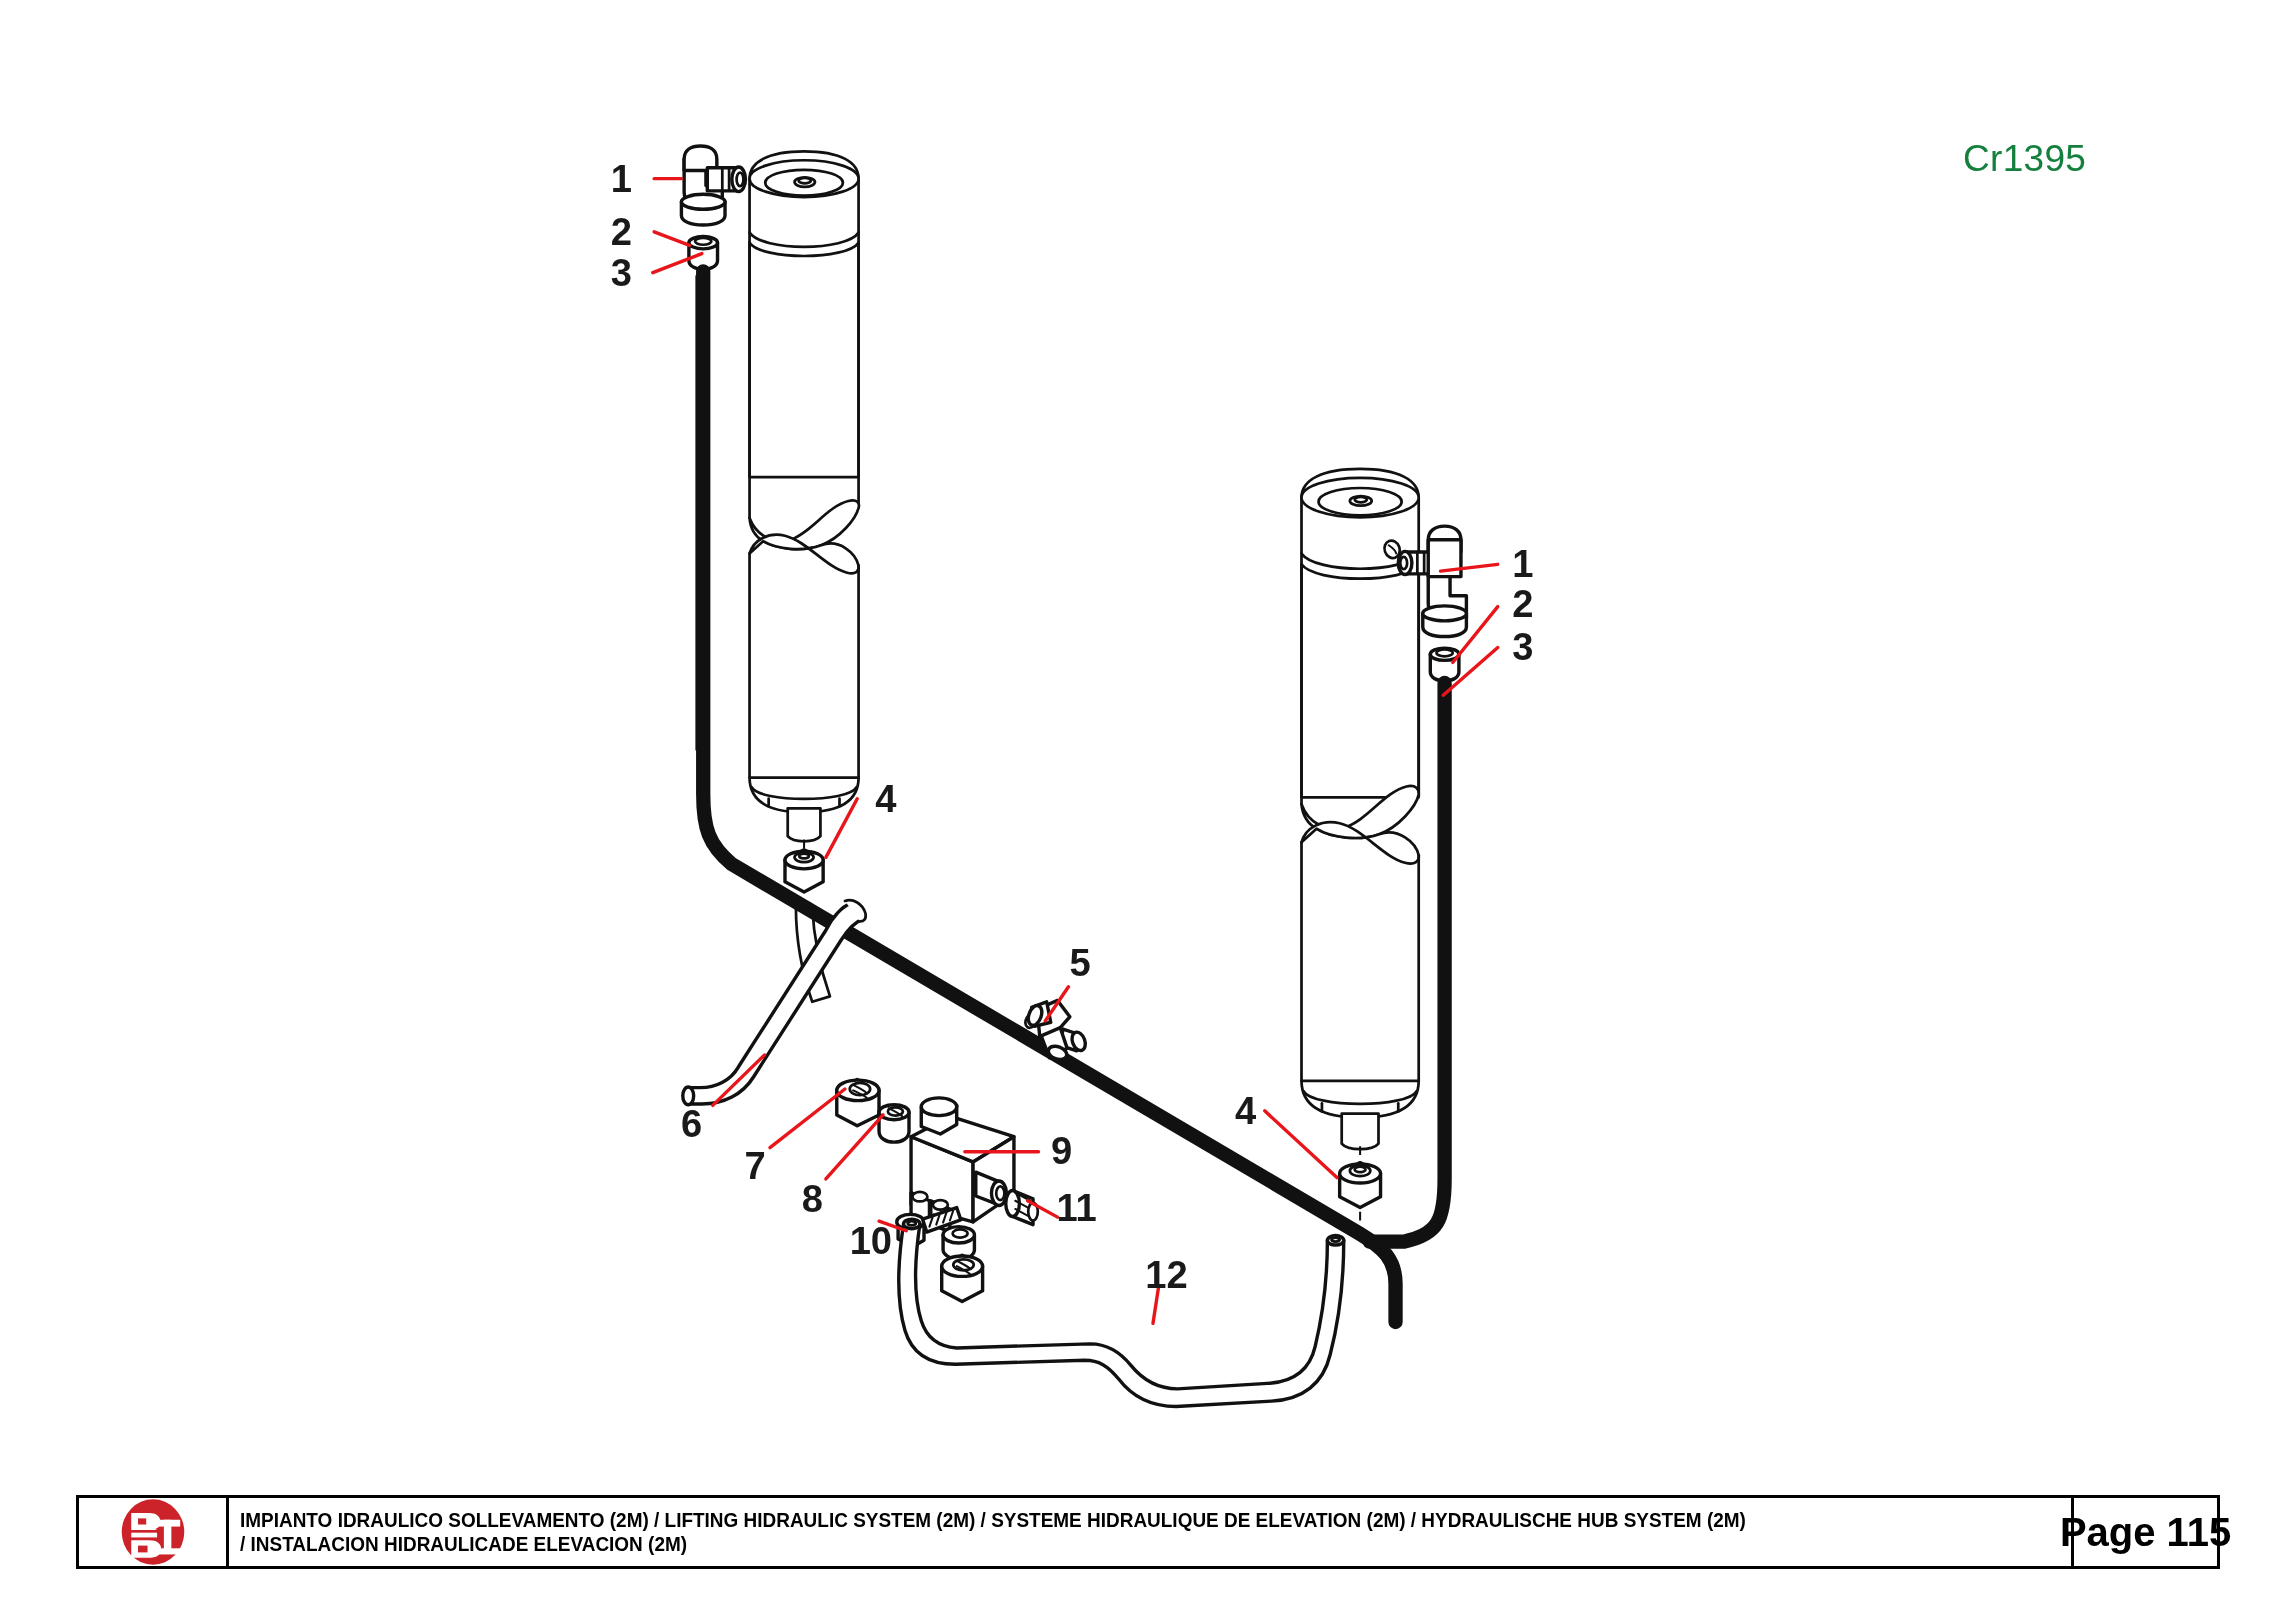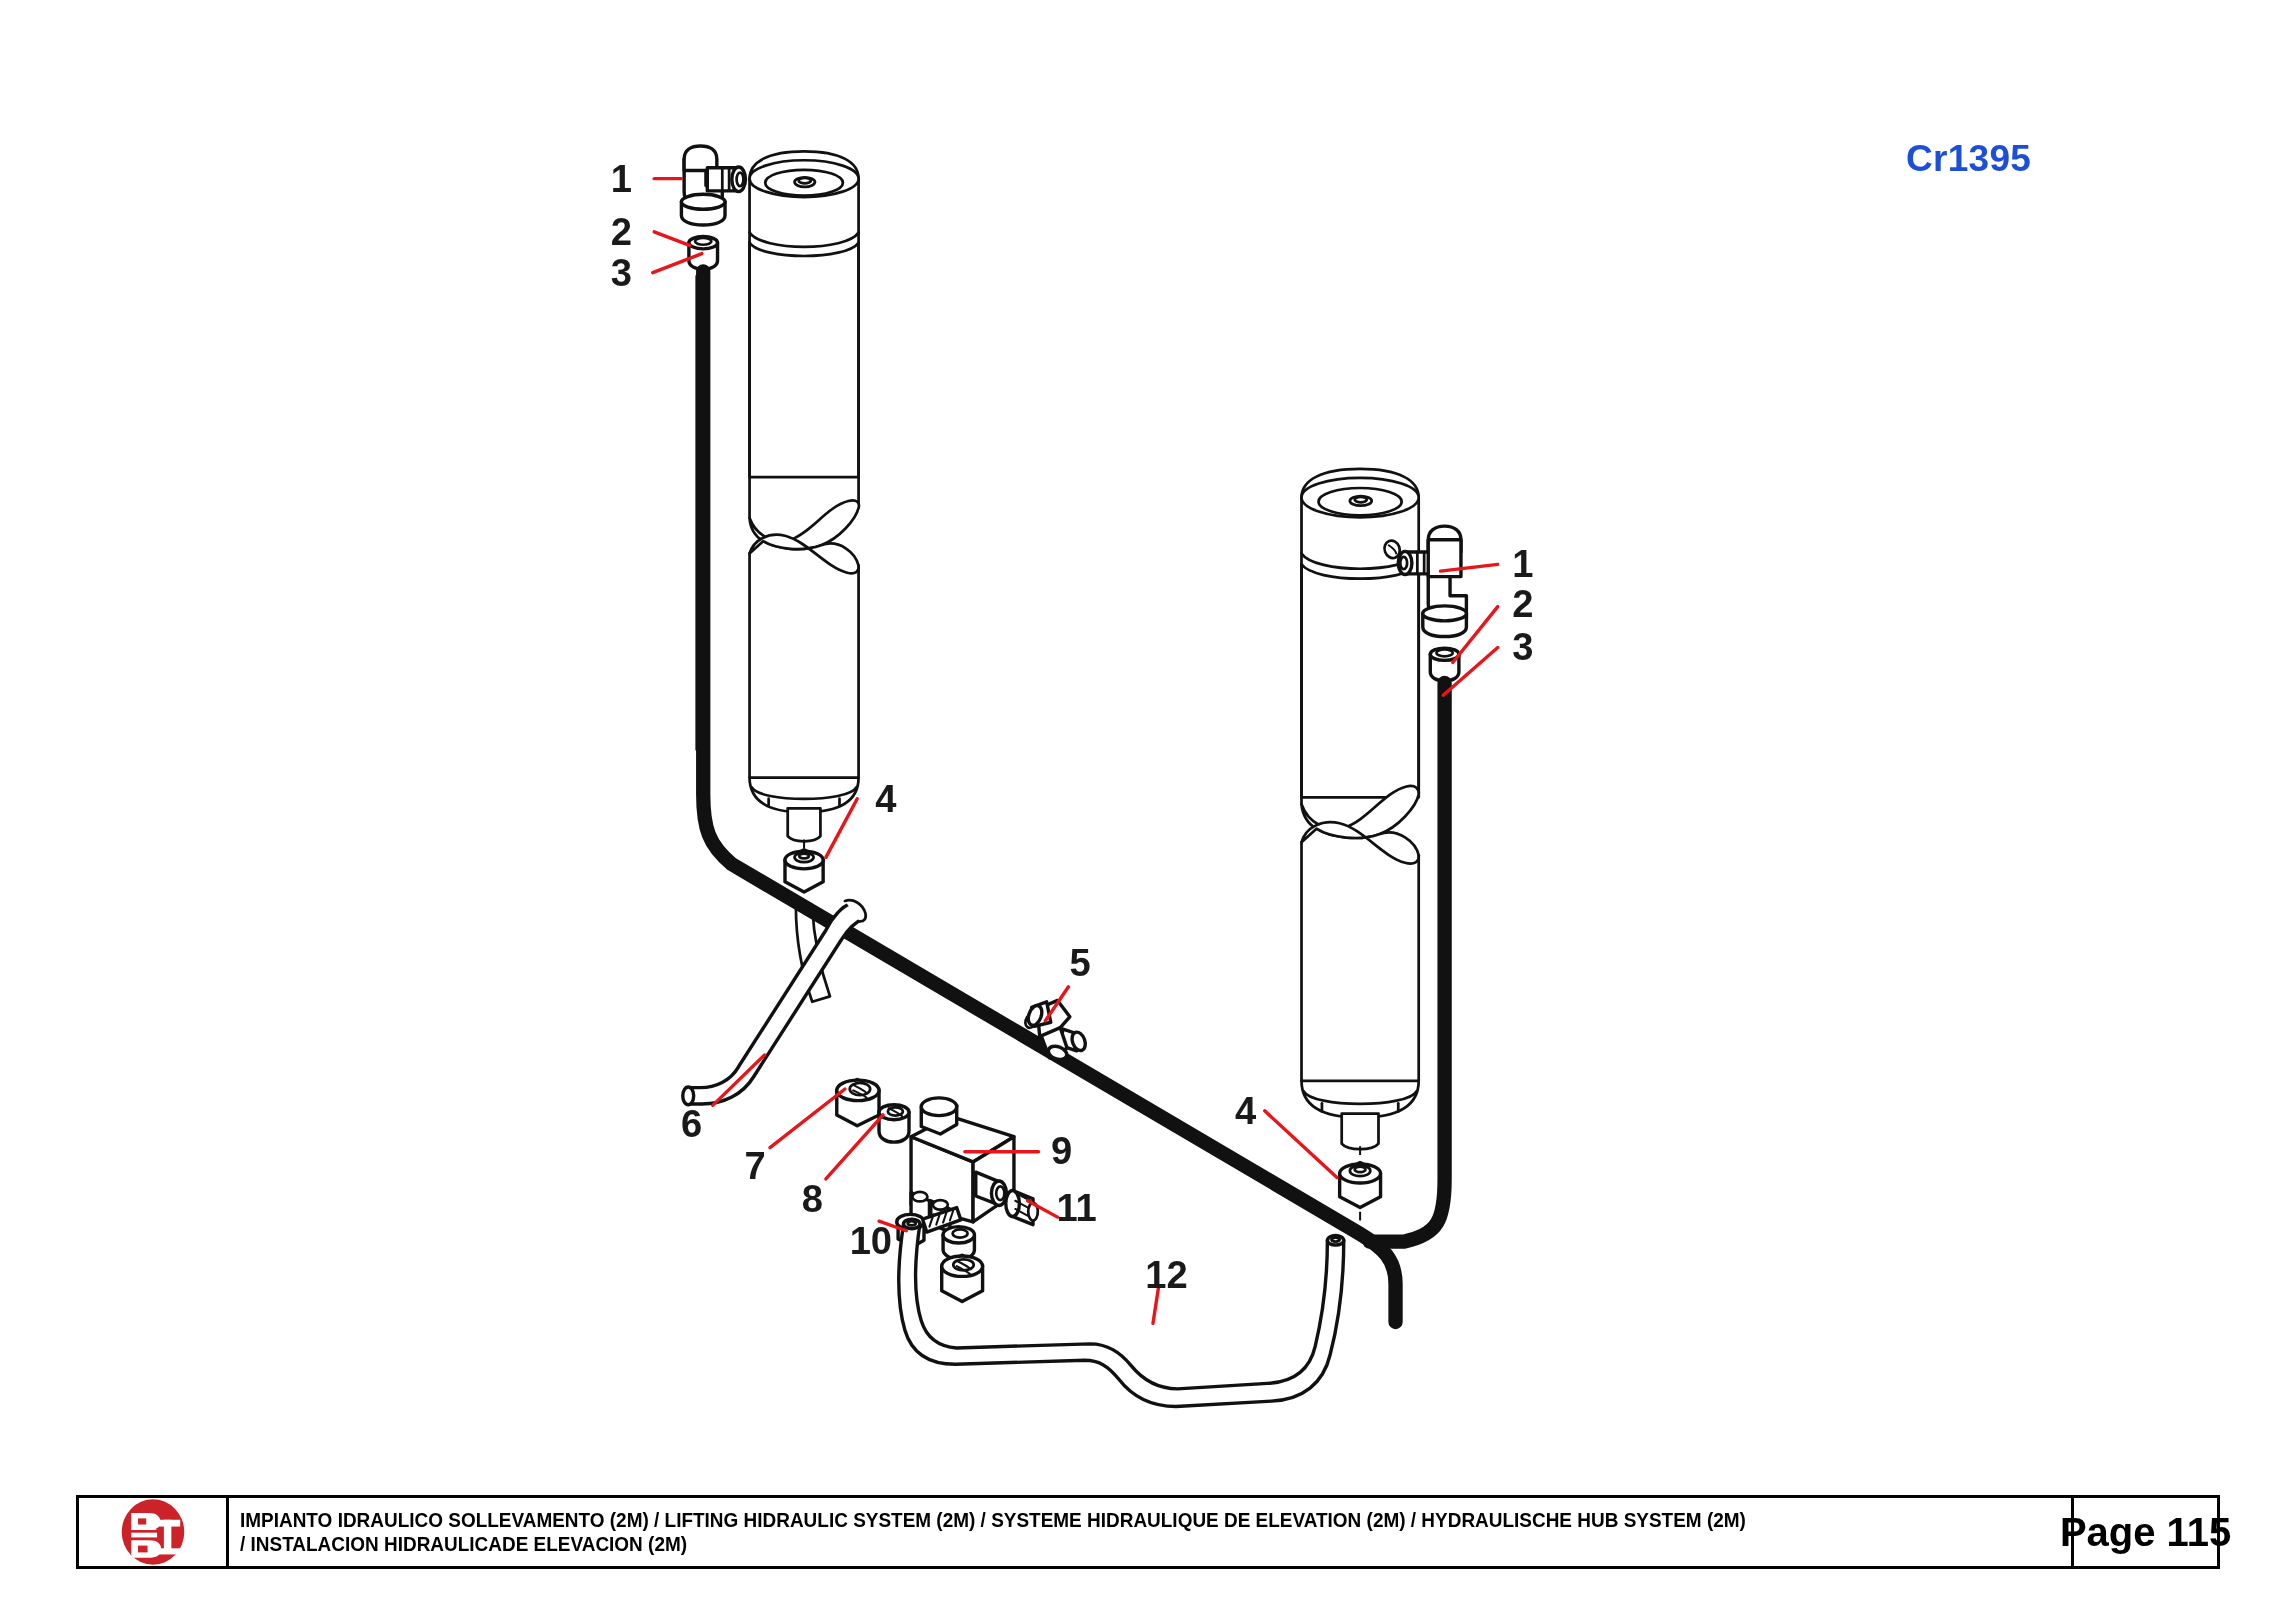--- a/index.html
+++ b/index.html
@@ -5,22 +5,22 @@
   html,body{margin:0;padding:0;background:#ffffff;}
   body{width:2295px;height:1622px;position:relative;overflow:hidden;
        font-family:"Liberation Sans",sans-serif;}
 
   #sheet{position:absolute;left:0;top:0;width:2295px;height:1622px;background:#fff;}
 
   #drawing{position:absolute;left:0;top:0;width:2295px;height:1622px;}
 
   
   #part-code{
-    position:absolute; right:0; left:1906px; top:138px;
-    font-size:37px; font-weight:bold; color:#1d4ed8;
+    position:absolute; right:0; left:1963px; top:138px;
+    font-size:37px; font-weight:normal; color:#15803d;
     letter-spacing:0.3px; white-space:nowrap;
   }
 
   
   #footer{
     position:absolute; left:76px; top:1471px;
     width:2144px; height:74px;
     border:3.4px solid #000; box-sizing:border-box;
     display:flex; align-items:stretch; background:#fff;margin-top:24px;
   }

